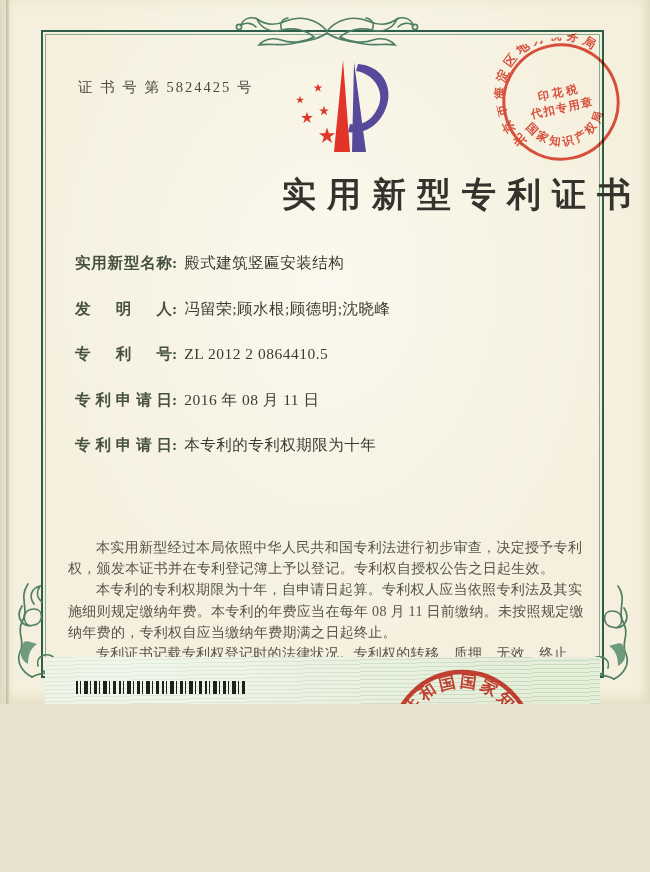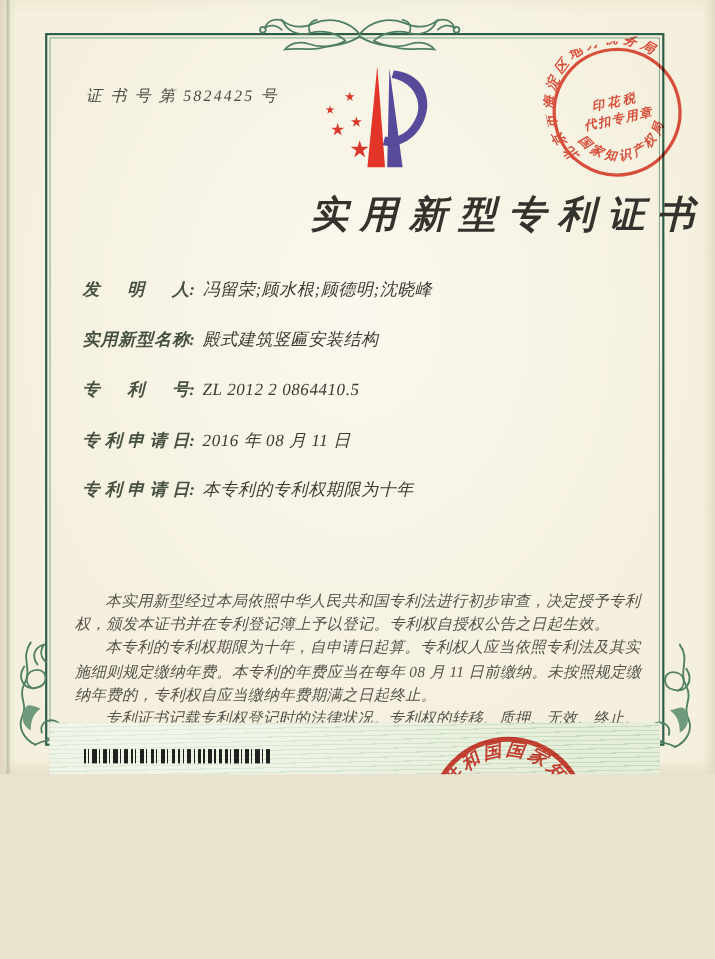--- a/index.html
+++ b/index.html
@@ -8,21 +8,20 @@
     position:relative;width:650px;height:704px;overflow:hidden;
     background:
       radial-gradient(ellipse at 50% 40%, rgba(255,255,252,.55), rgba(0,0,0,0) 70%),
       linear-gradient(90deg, #ded8c0 0px, rgba(0,0,0,0) 14px),
       linear-gradient(-90deg, #e3ddc6 0px, rgba(0,0,0,0) 12px),
       linear-gradient(0deg, #e6e0c8 0px, rgba(0,0,0,0) 14px),
       linear-gradient(180deg, #efead4 0px, rgba(0,0,0,0) 12px),
       #f5f0dd;
     font-family:"Liberation Serif","DejaVu Serif",serif;
     color:#3f3c35;
-    font-style:italic;
   }
   
   #spine{position:absolute;left:6px;top:0;width:3px;height:100%;background:linear-gradient(90deg,#8fa387,#c9cdb4);opacity:.55;}
   
   #frame{position:absolute;left:41px;top:30px;right:46px;bottom:26px;border:2px solid #2e5e49;}
   #frame::before{content:"";position:absolute;inset:2px;border:1px solid #86ab91;}
   
   #green-zone{
     position:absolute;left:45px;top:657px;right:50px;height:159px;
     background:
@@ -144,24 +143,24 @@
       <textPath href="#taxBot" startOffset="3">国家知识产权局</textPath>
     </text>
     <text x="65" y="59" text-anchor="middle" class="sealtxt" fill="#dd4433" font-size="11.5" letter-spacing="3">印花税</text>
     <text x="65" y="75" text-anchor="middle" class="sealtxt" fill="#dd4433" font-size="11.5" letter-spacing="1.5">代扣专用章</text>
   </svg>
 
   <div id="title">实用新型专利证书</div>
 
   <div id="fields">
     <div class="field">
+      <span class="f-label">实用新型名称</span><span class="f-colon">:</span><span class="f-value">殿式建筑竖匾安装结构</span>
+    </div>
+    <div class="field">
       <span class="f-label">发明人</span><span class="f-colon">:</span><span class="f-value">冯留荣;顾水根;顾德明;沈晓峰</span>
-    </div>
-    <div class="field">
-      <span class="f-label">实用新型名称</span><span class="f-colon">:</span><span class="f-value">殿式建筑竖匾安装结构</span>
     </div>
     <div class="field">
       <span class="f-label">专利号</span><span class="f-colon">:</span><span class="f-value">ZL 2012 2 0864410.5</span>
     </div>
     <div class="field">
       <span class="f-label">专利申请日</span><span class="f-colon">:</span><span class="f-value">2016 年 08 月 11 日</span>
     </div>
     <div class="field">
       <span class="f-label">专利申请日</span><span class="f-colon">:</span><span class="f-value">本专利的专利权期限为十年</span>
     </div>

